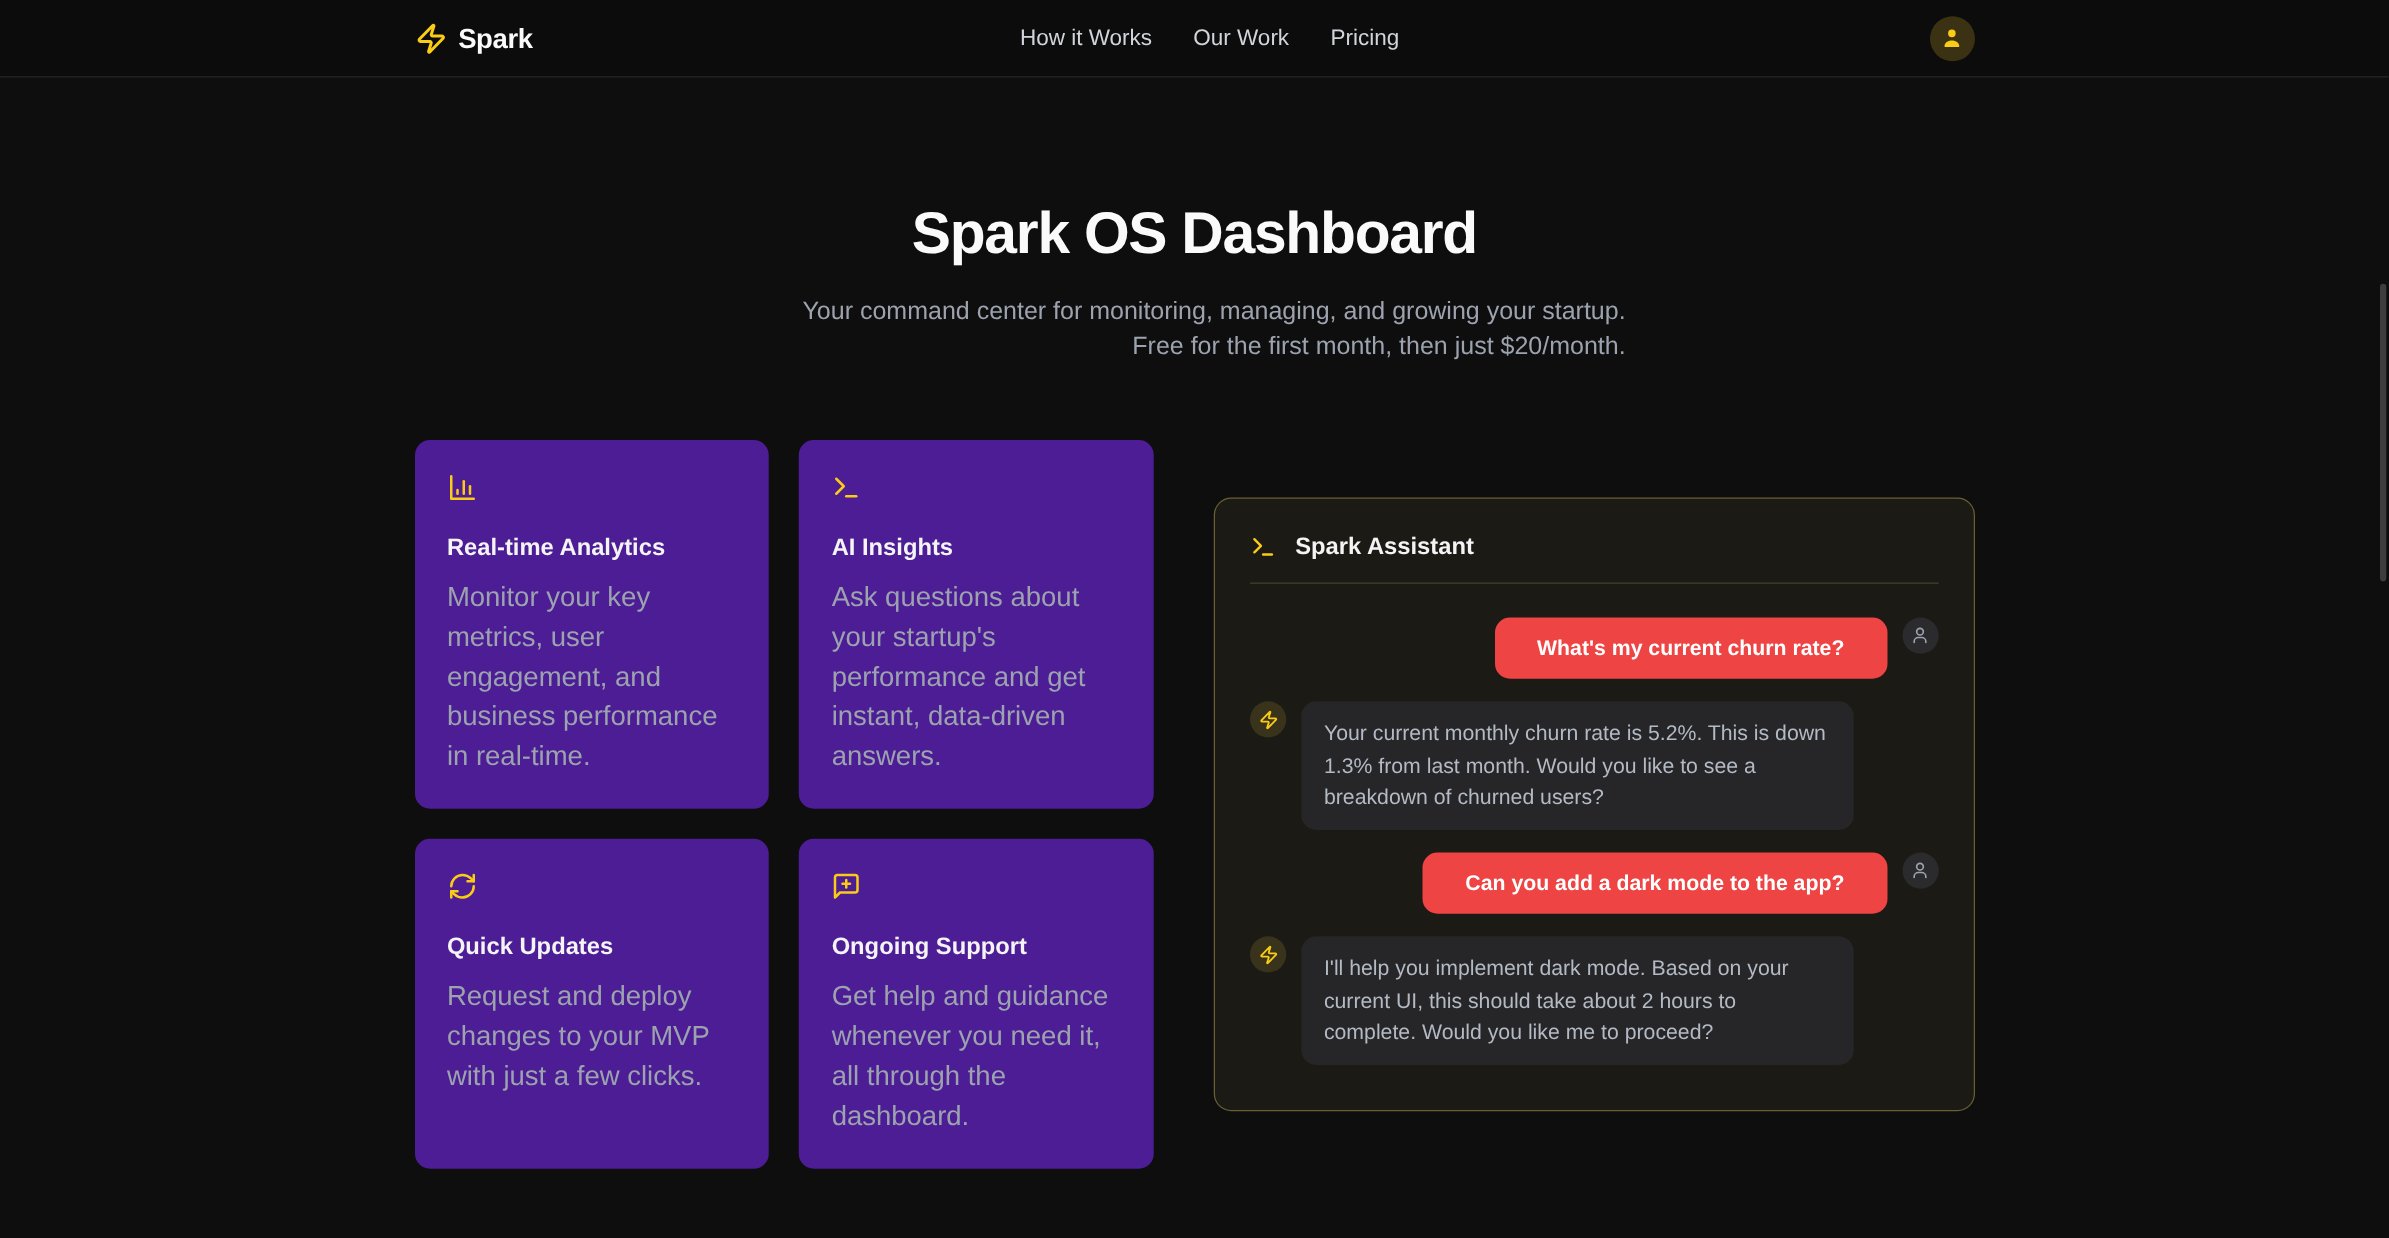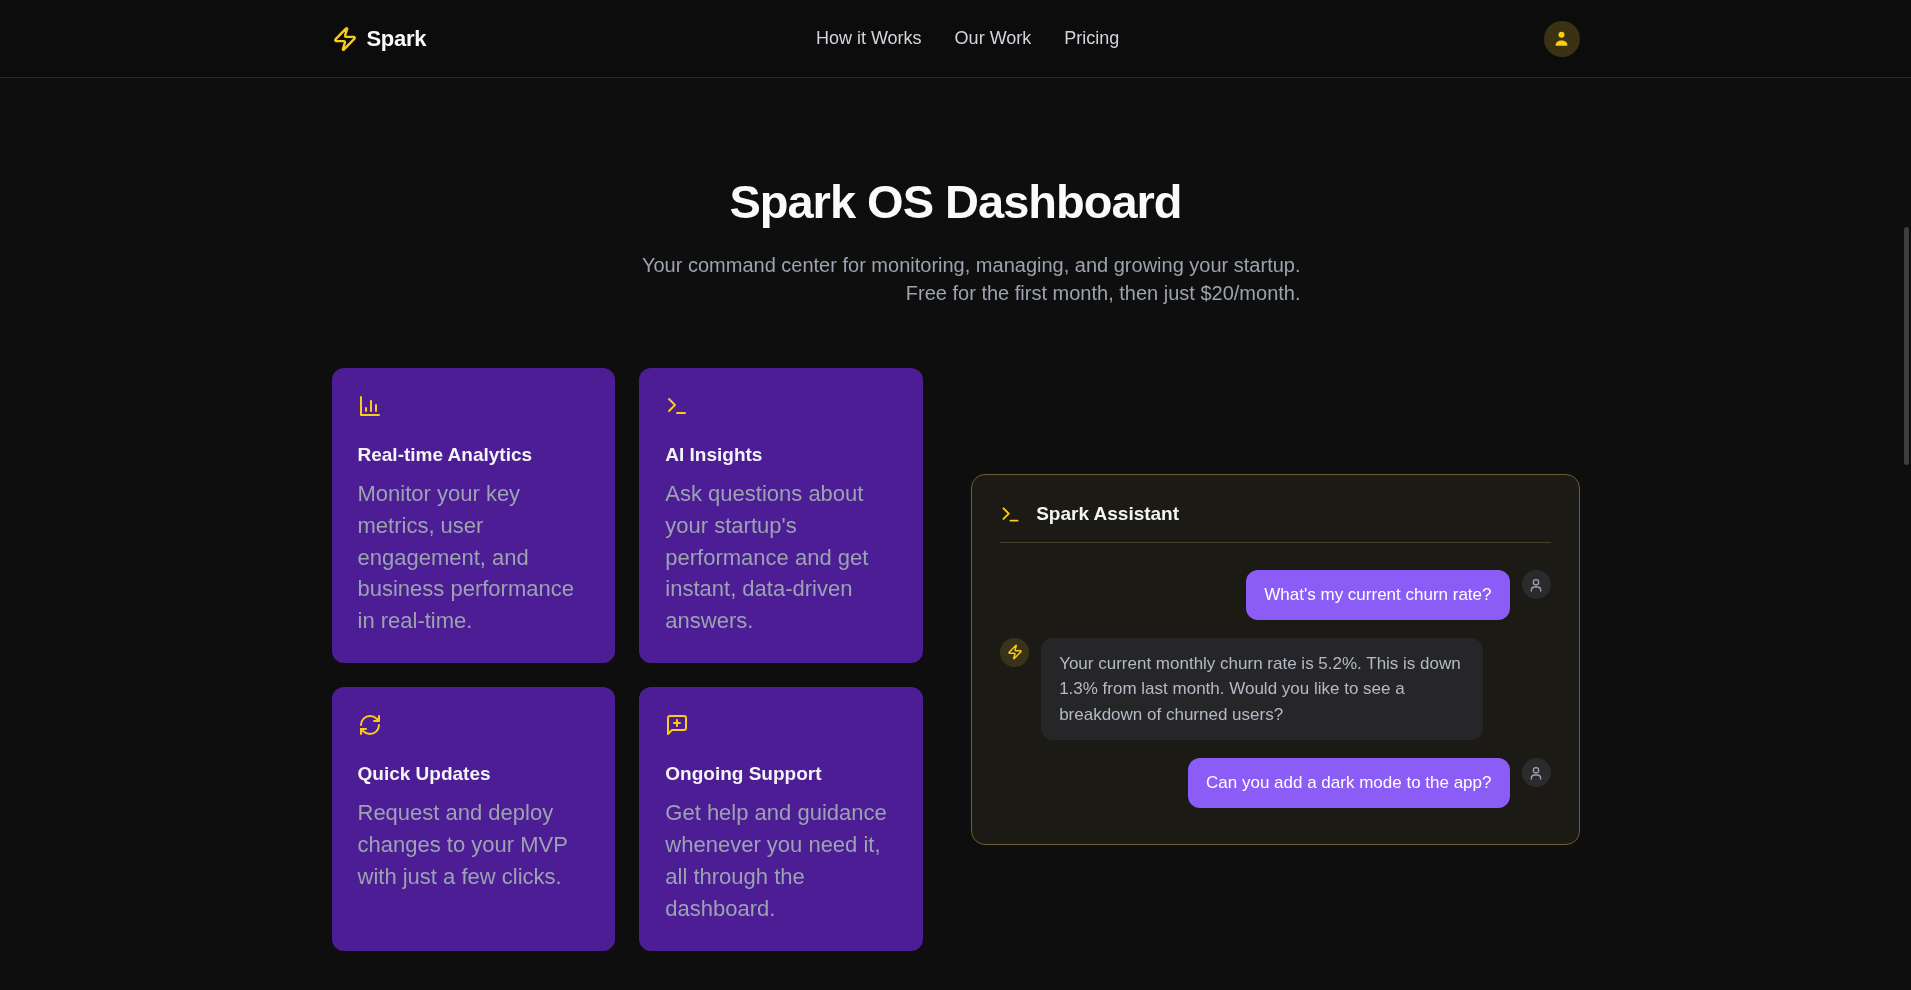--- a/index.html
+++ b/index.html
@@ -10,21 +10,21 @@
   body{
     background:#0e0e0e;
     font-family:"Liberation Sans", sans-serif;
     color:#e5e7eb;
     position:relative;
   }
   svg{display:block;}
 
   
   .nav{
-    height:78px;
+    height:62px;
     background:#0c0c0c;
     border-bottom:1px solid #27272a;
     display:flex;
     align-items:center;
   }
   .nav-inner{
     width:1248px;
     margin:0 auto;
     display:flex;
     align-items:center;
@@ -162,24 +162,25 @@
     display:flex;align-items:center;justify-content:center;
   }
   .chat-avatar.bot{background:#3a331c;color:var(--accent);}
   .chat-avatar.human{background:#2b2b2e;color:#9ca3af;}
   .bubble{
     border-radius:12px;
     font-size:17px;
     line-height:1.5;
   }
   .bubble.user-bubble{
-    background:#8b5cf6;
+    background:#ef4444;
     color:#ffffff;
-    padding:12px 18px;
+    padding:12px 34px;
     white-space:nowrap;
+    font-weight:bold;
   }
   .bubble.bot-bubble{
     background:#262629;
     color:#b3bac4;
     padding:13px 18px;
     max-width:442px;
   }
 
   
   .scrollbar-thumb{
@@ -317,19 +318,27 @@
       <div class="msg-row user">
         <div class="bubble user-bubble">Can you add a dark mode to the app?</div>
         <span class="chat-avatar human">
           <svg width="16" height="16" viewBox="0 0 24 24" fill="none" stroke="currentColor" stroke-width="2" stroke-linecap="round" stroke-linejoin="round">
               <circle cx="12" cy="8" r="4"></circle>
               <path d="M19 21v-1a5 5 0 0 0-5-5h-4a5 5 0 0 0-5 5v1"></path>
             </svg>
         </span>
       </div>
 
+      <div class="msg-row bot">
+        <span class="chat-avatar bot">
+          <svg width="16" height="16" viewBox="0 0 24 24" fill="none" stroke="currentColor" stroke-width="2.2" stroke-linecap="round" stroke-linejoin="round">
+              <path d="M4 14a1 1 0 0 1-.78-1.63l9.9-10.2a.5.5 0 0 1 .86.46l-1.92 6.02A1 1 0 0 0 13 10h7a1 1 0 0 1 .78 1.63l-9.9 10.2a.5.5 0 0 1-.86-.46l1.92-6.02A1 1 0 0 0 11 14z"></path>
+            </svg>
+        </span>
+        <div class="bubble bot-bubble">I'll help you implement dark mode. Based on your current UI, this should take about 2 hours to complete. Would you like me to proceed?</div>
+      </div>
 
     </div>
   </aside>
 
 </main>
 
 <div class="scrollbar-thumb"></div>
 
 </body></html>

